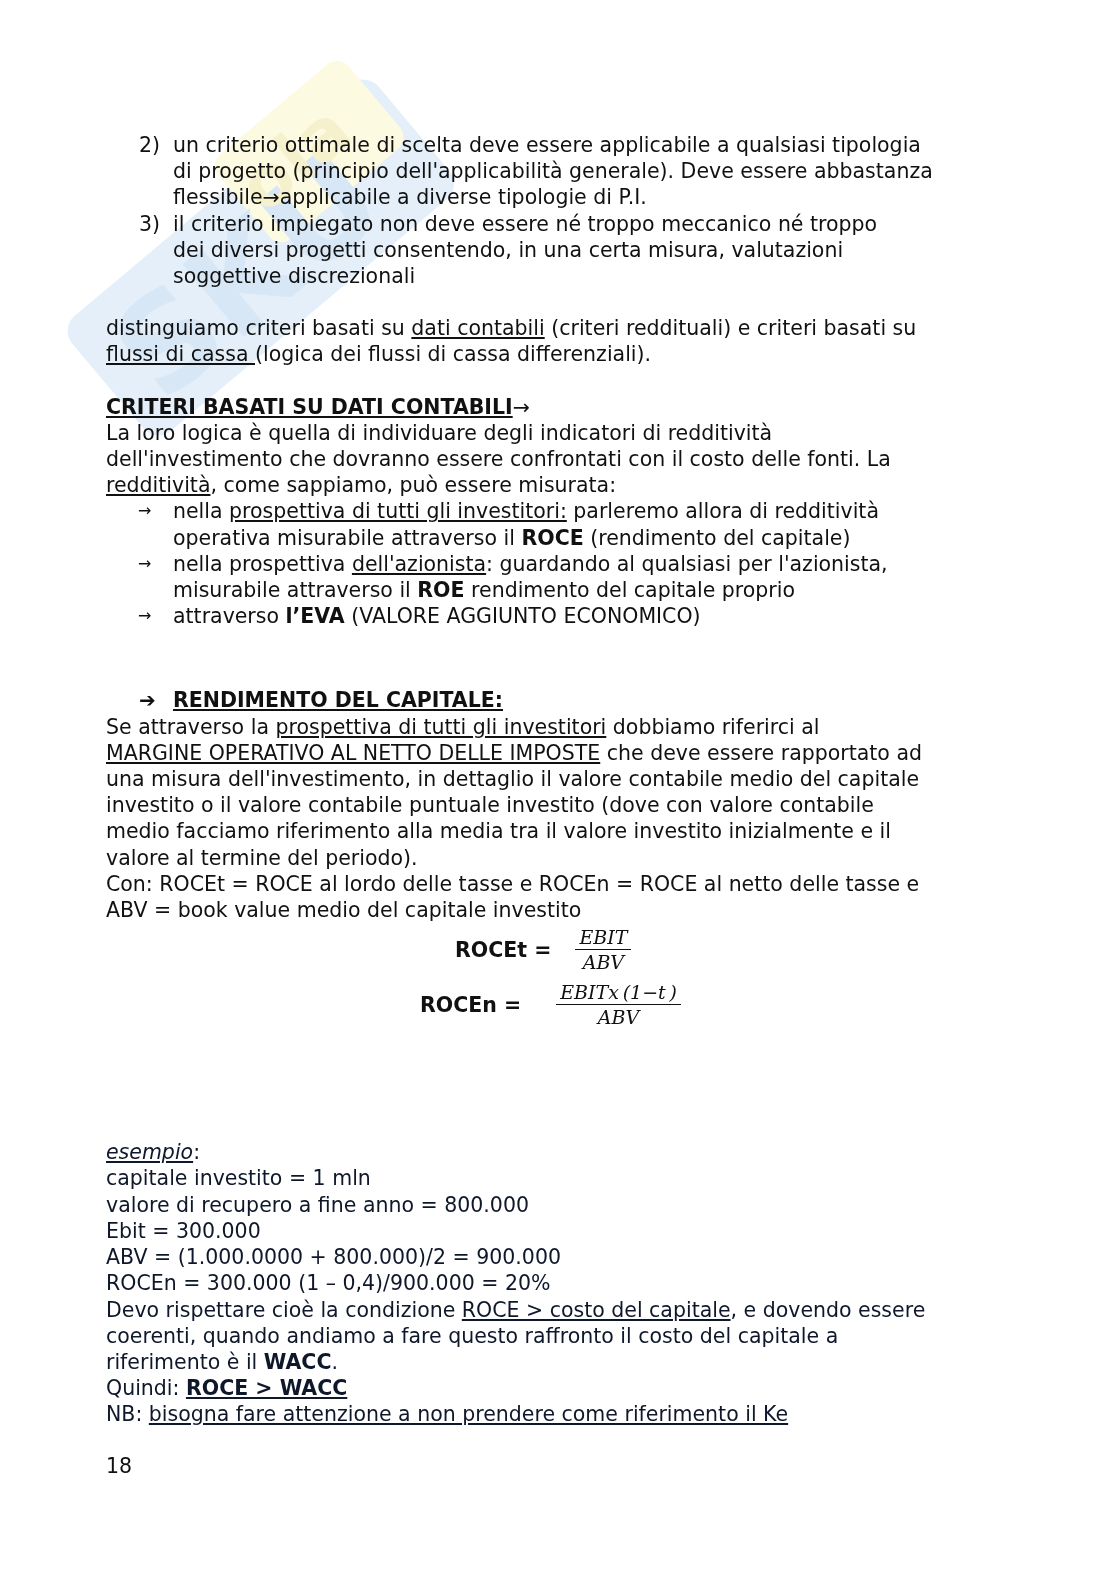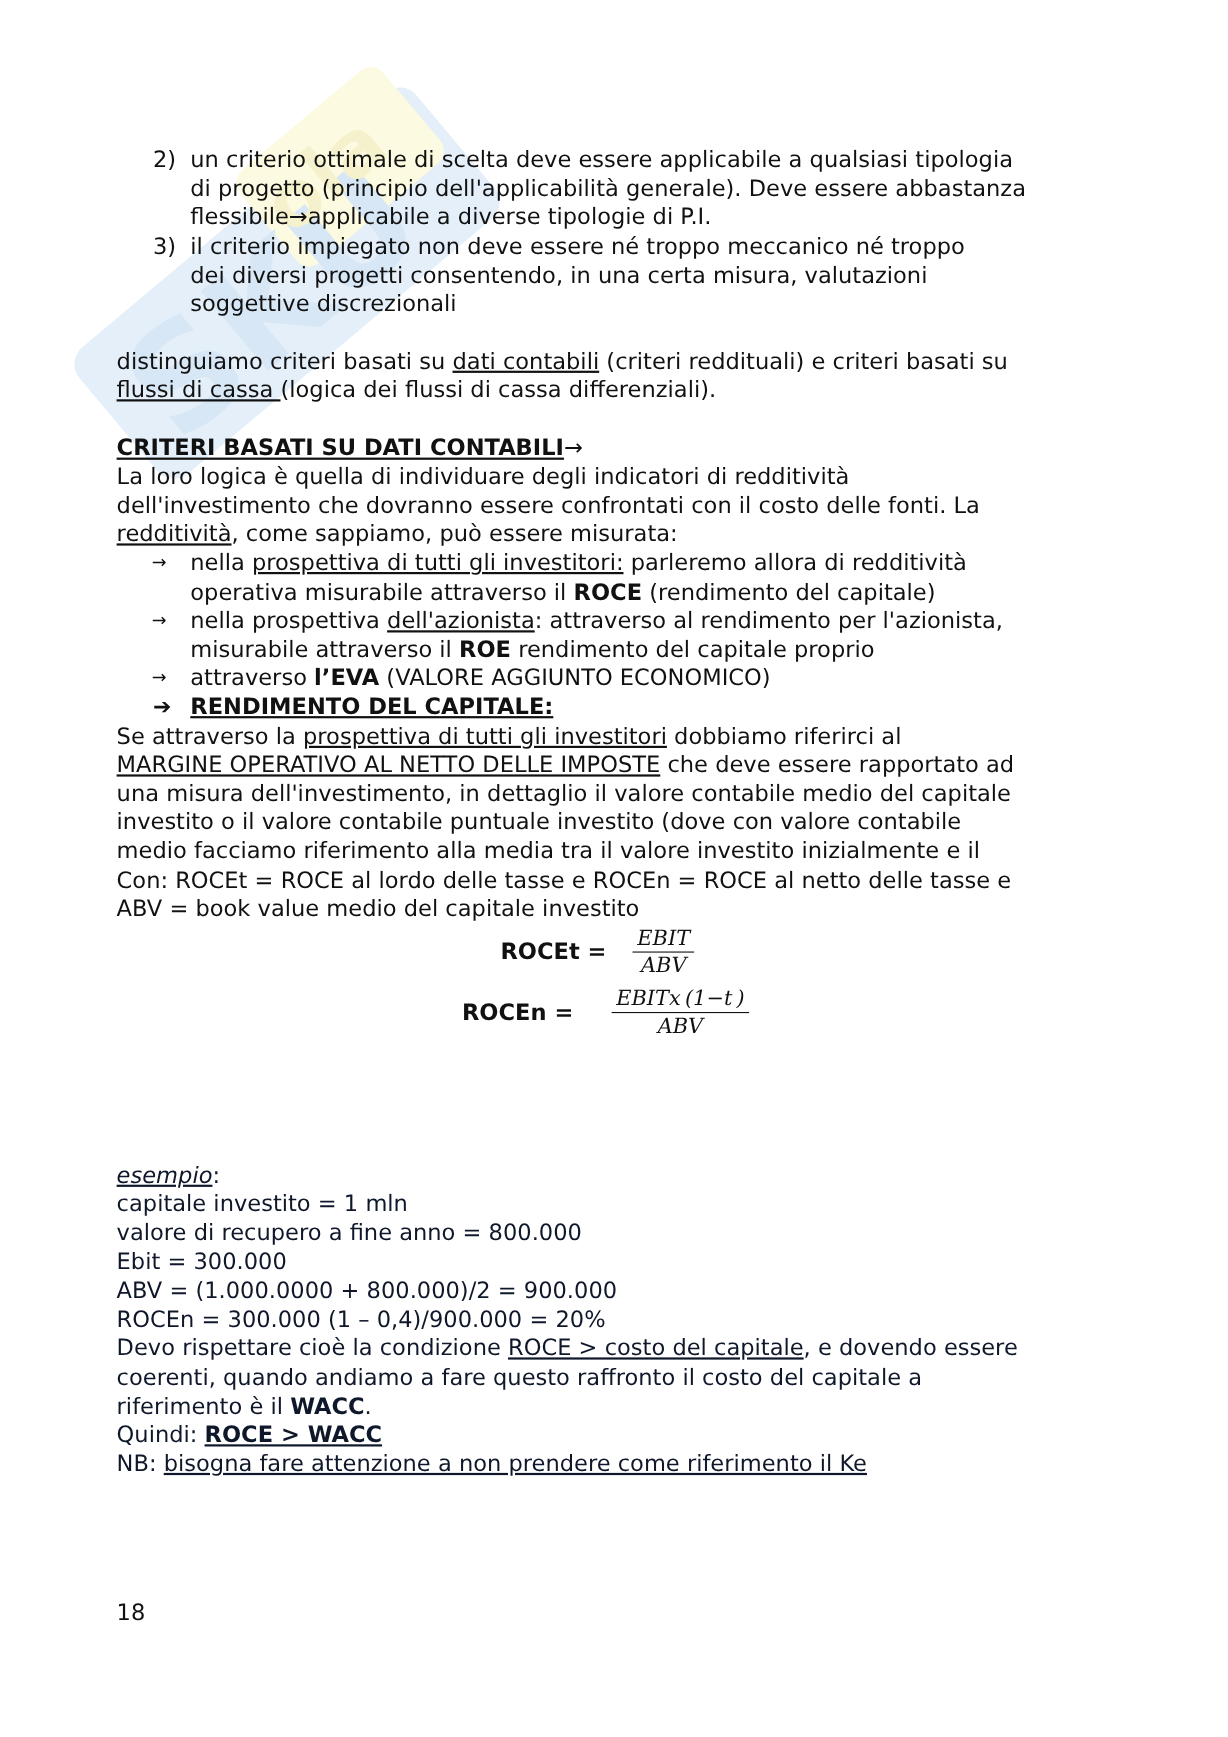--- a/index.html
+++ b/index.html
@@ -23,21 +23,21 @@
   .b { font-weight: bold; }
   .i { font-style: italic; }
   .num-list { margin: 0; padding: 0; list-style: none; }
   .num-item { position: relative; padding-left: 67px; }
   .num-item .n { position: absolute; left: 33px; top: 0; }
   .para { margin: 0; }
   .gap1 { height: 26px; }
   .arrow-list { margin: 0; padding: 0; list-style: none; }
   .arrow-item { position: relative; padding-left: 67px; }
   .arrow-item .a { position: absolute; left: 32px; top: 0; font-size: 16px; }
-  .sec-head { padding-left: 33px; }
+  .sec-head { padding-left: 33px; margin-top: 58px; }
   .sec-head .ar { display: inline-block; width: 34px; font-size: 20px; }
   .formula {
     display: flex; align-items: center;
     font-family: "DejaVu Serif", serif;
   }
   .formula .lbl { font-family: "DejaVu Sans", sans-serif; font-weight: bold; font-size: 20.5px; }
   .frac { display: inline-flex; flex-direction: column; align-items: center; font-style: italic; font-size: 19px; line-height: 24px; }
   .frac .num { border-bottom: 1.5px solid #111; padding: 0 4px; }
   .frac .den { padding: 0 4px; }
   .blue { color: #0f172a; }
@@ -90,39 +90,40 @@
     <div><span class="u">redditività</span><span>, come sappiamo, può essere misurata:</span></div>
 
     <ul class="arrow-list">
       <li class="arrow-item">
         <span class="a">→</span>
         <div><span>nella </span><span class="u">prospettiva di tutti gli investitori:</span><span> parleremo allora di redditività</span></div>
         <div><span>operativa misurabile attraverso il </span><span class="b">ROCE</span><span> (rendimento del capitale)</span></div>
       </li>
       <li class="arrow-item">
         <span class="a">→</span>
-        <div><span> nella prospettiva </span><span class="u">dell'azionista</span><span>: attraverso al rendimento per l'azionista,</span></div>
+        <div><span> nella prospettiva </span><span class="u">dell'azionista</span><span>: guardando al qualsiasi per l'azionista,</span></div>
         <div><span>misurabile attraverso il </span><span class="b">ROE</span><span> rendimento del capitale proprio</span></div>
       </li>
       <li class="arrow-item">
         <span class="a">→</span>
         <div><span>attraverso </span><span class="b">l’EVA</span><span> (VALORE AGGIUNTO ECONOMICO)</span></div>
       </li>
     </ul>
   </div>
 
   <div>
     <div class="sec-head">
       <span class="ar">➔</span><span class="b u">RENDIMENTO DEL CAPITALE:</span>
     </div>
     <div><span>Se attraverso la </span><span class="u">prospettiva di tutti gli investitori</span><span> dobbiamo riferirci al</span></div>
     <div><span class="u">MARGINE OPERATIVO AL NETTO DELLE IMPOSTE</span><span> che deve essere rapportato ad</span></div>
     <div>una misura dell'investimento, in dettaglio il valore contabile medio del capitale</div>
     <div>investito o il valore contabile puntuale investito (dove con valore contabile</div>
     <div>medio facciamo riferimento alla media tra il valore investito inizialmente e il</div>
+    <div>valore al termine del periodo).</div>
     <div>Con: ROCEt = ROCE al lordo delle tasse e ROCEn = ROCE al netto delle tasse e</div>
     <div>ABV = book value medio del capitale investito</div>
   </div>
 
   <div style="margin-top:2px;">
     <div class="formula" style="padding-left:349px;">
       <span class="lbl">ROCEt =</span>
       <span class="frac" style="margin-left:24px;align-items:center;">
         <span class="num">EBIT</span>
         <span class="den">ABV</span>

